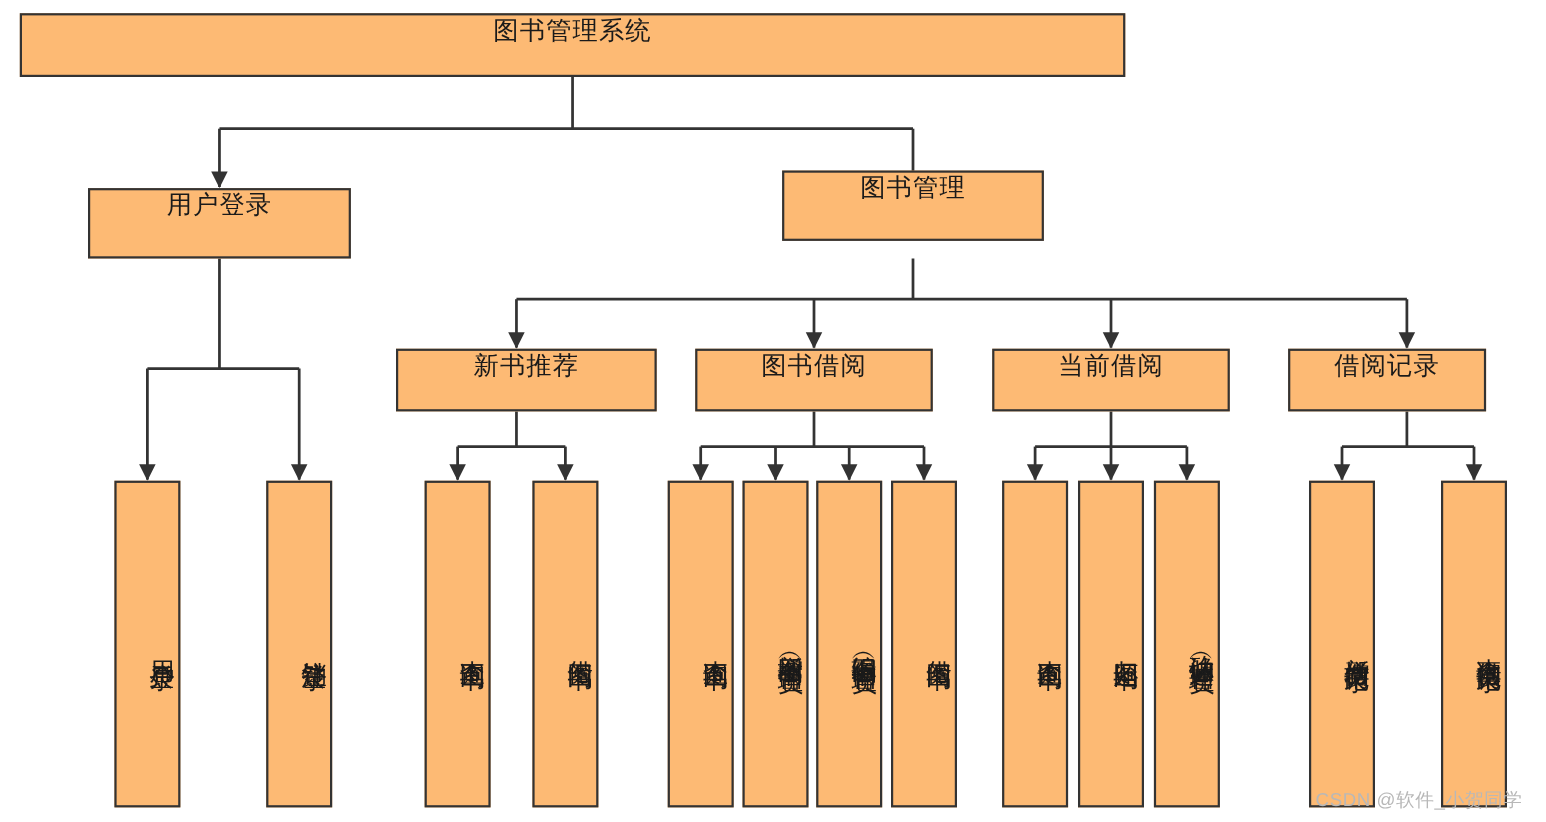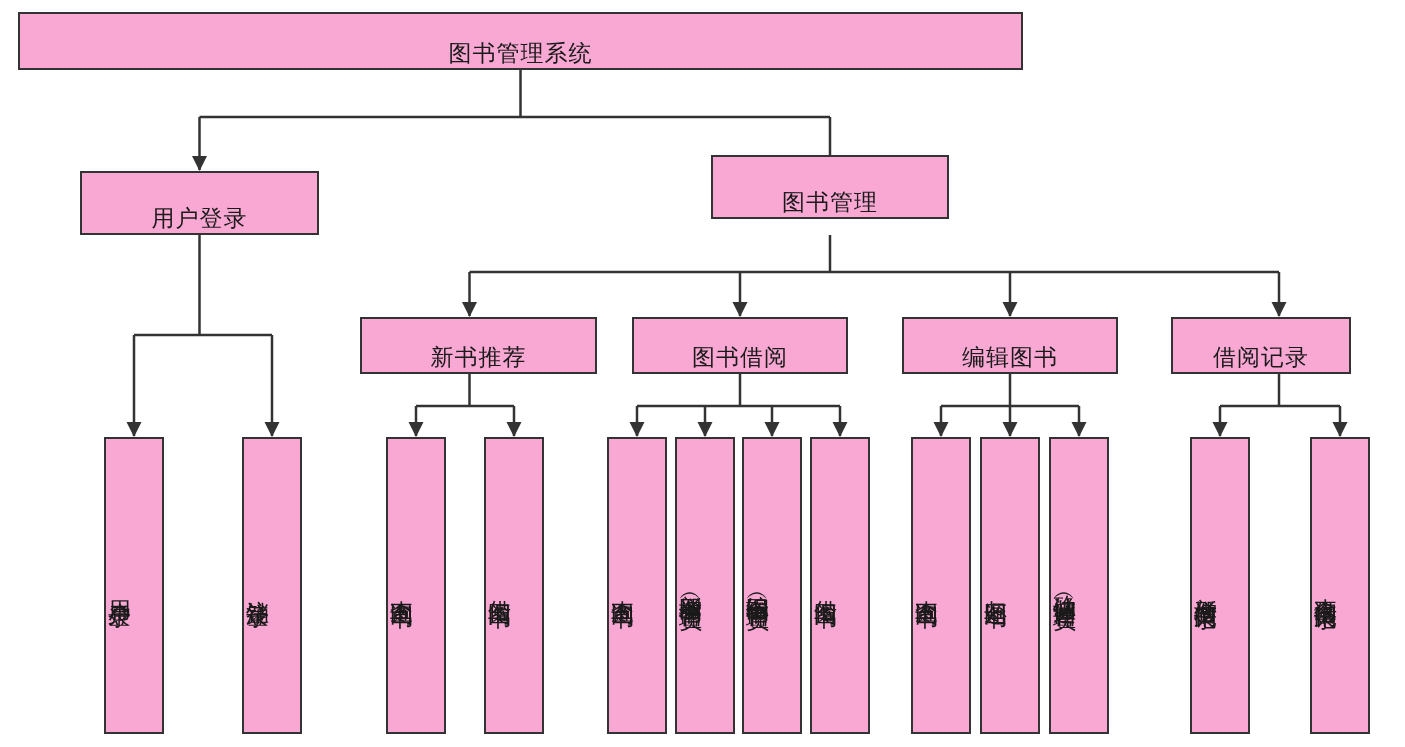--- a/index.html
+++ b/index.html
@@ -23,23 +23,23 @@
     position: absolute;
     top: 0;
     left: 0;
     width: 1405px;
     height: 747px;
   }
   .node {
     position: absolute;
     box-sizing: border-box;
     border: 2px solid #333333;
-    background: #f9a8d4;
+    background: #fdba74;
     display: flex;
-    align-items: flex-end;
+    align-items: flex-start;
     justify-content: center;
     color: #1a1a1a;
   }
   .node-h {
     font-size: 23px;
     letter-spacing: 1px;
     line-height: 1.2;
   }
   .node-v {
     writing-mode: vertical-rl;
@@ -133,21 +133,21 @@
       <div class="node node-h" style="left: 711px; top: 155px; width: 238px; height: 64px;">
         <span>图书管理</span>
       </div>
       <div class="node node-h" style="left: 360px; top: 317px; width: 237px; height: 57px;">
         <span>新书推荐</span>
       </div>
       <div class="node node-h" style="left: 632px; top: 317px; width: 216px; height: 57px;">
         <span>图书借阅</span>
       </div>
       <div class="node node-h" style="left: 902px; top: 317px; width: 216px; height: 57px;">
-        <span>编辑图书</span>
+        <span>当前借阅</span>
       </div>
       <div class="node node-h" style="left: 1171px; top: 317px; width: 180px; height: 57px;">
         <span>借阅记录</span>
       </div>
       <div class="node node-v" style="left: 104px; top: 437px; width: 60px; height: 297px;">
         <span class="vtext">用户登录</span>
       </div>
       <div class="node node-v" style="left: 242px; top: 437px; width: 60px; height: 297px;">
         <span class="vtext">注销登录</span>
       </div>
@@ -178,13 +178,14 @@
       <div class="node node-v" style="left: 1049px; top: 437px; width: 60px; height: 297px;">
         <span class="vtext">确认归还（管理员）</span>
       </div>
       <div class="node node-v" style="left: 1190px; top: 437px; width: 60px; height: 297px;">
         <span class="vtext">新增借阅记录</span>
       </div>
       <div class="node node-v" style="left: 1310px; top: 437px; width: 60px; height: 297px;">
         <span class="vtext">查询借阅记录</span>
       </div>
     </div>
+  <div class="watermark" style="left: 1196px; top: 716px;">CSDN @软件_小贺同学</div>
 </div>
 
 </body></html>

